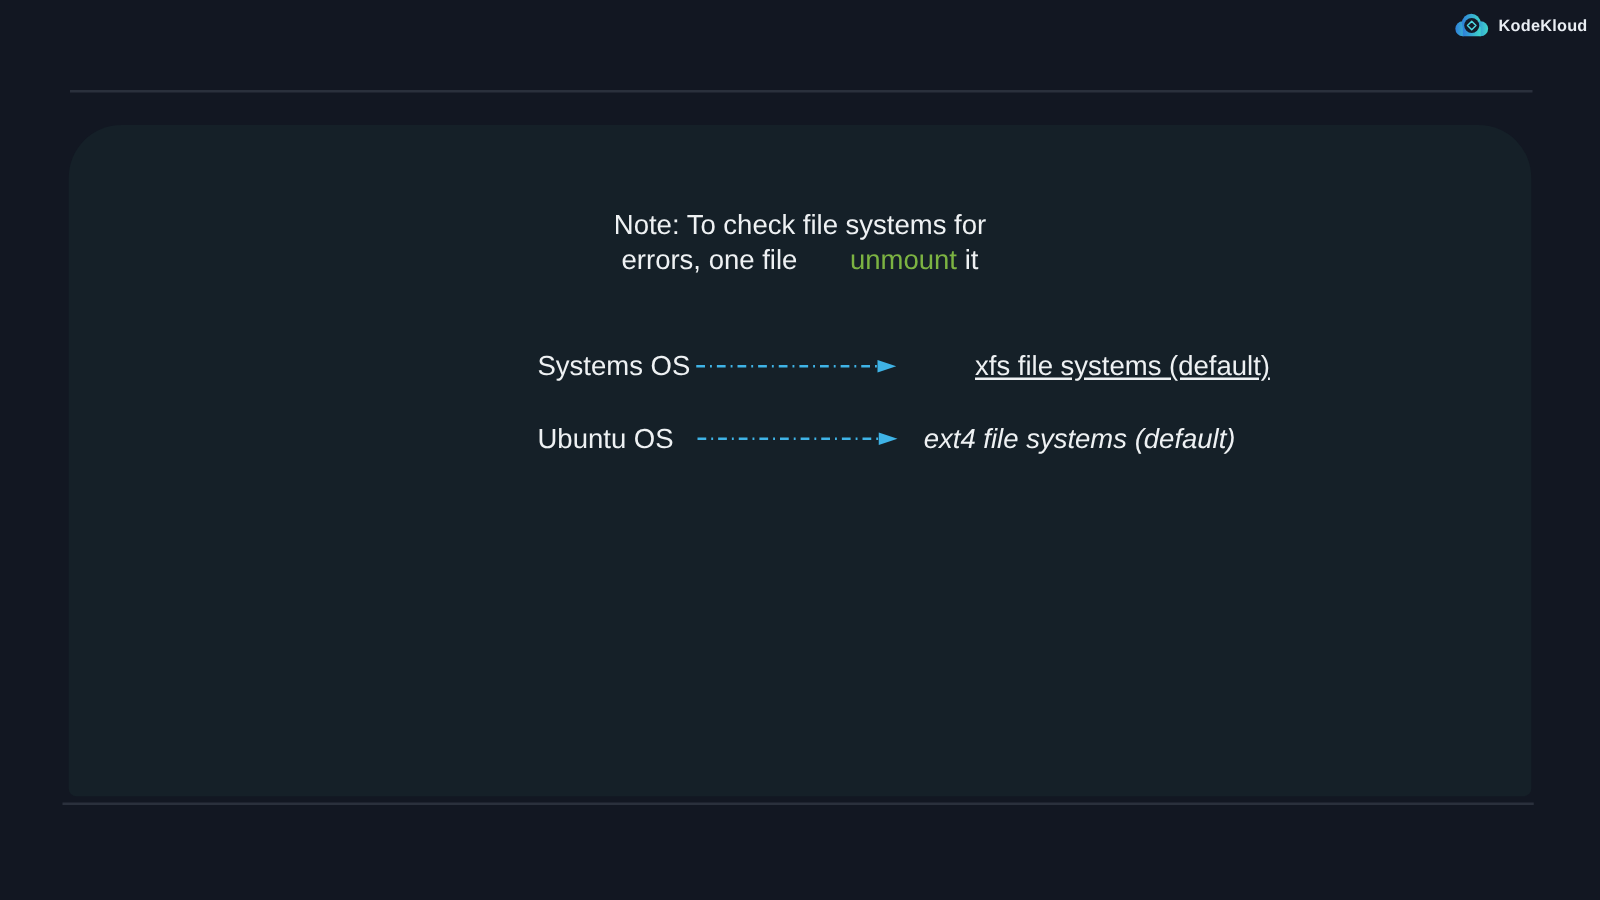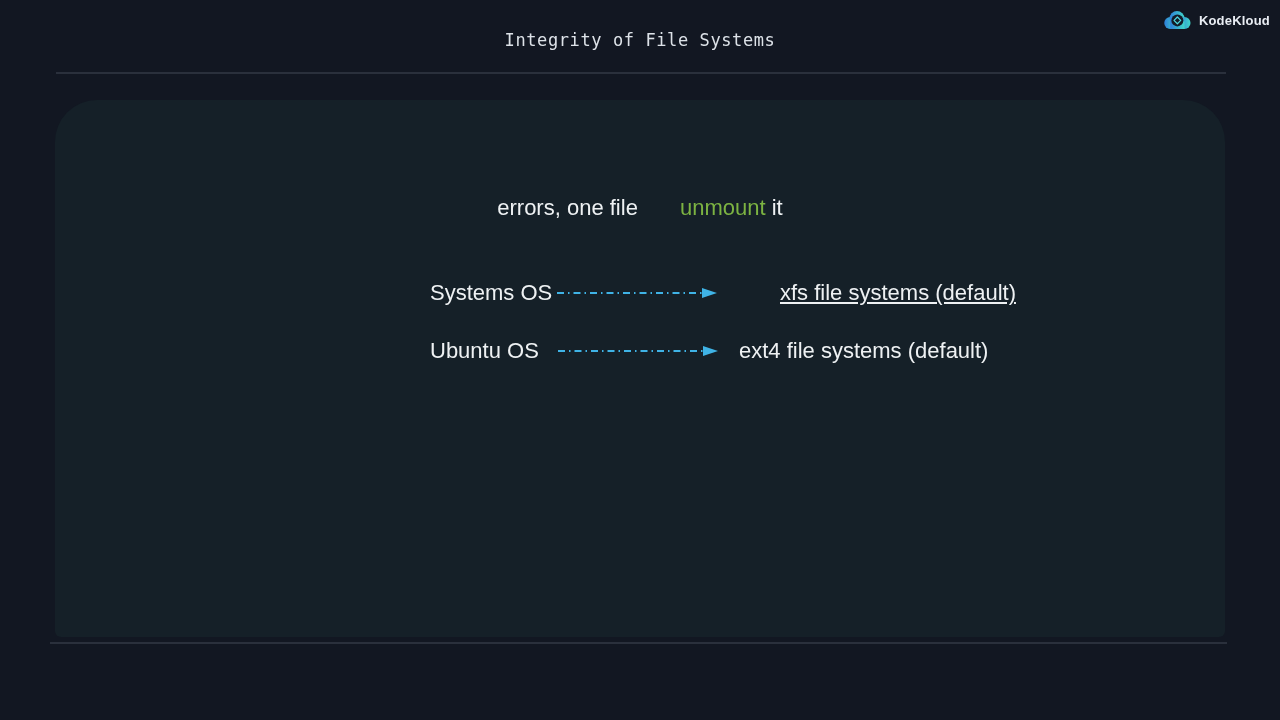--- a/index.html
+++ b/index.html
@@ -83,28 +83,27 @@
     color: var(--arrow-blue);
   }
   .arrow svg { display: block; }
 
   .row1 .os-label { left: 430px; top: 281px; }
   .row1 .arrow    { left: 556px; top: 287px; }
   .row1 .fs-label { left: 780px; top: 281px; text-decoration: underline; }
 
   .row2 .os-label { left: 430px; top: 339px; }
   .row2 .arrow    { left: 557px; top: 345px; }
-  .row2 .fs-label { left: 739px; top: 339px; }
+  .row2 .fs-label { left: 739px; top: 339px; font-style: italic; }
 </style>
 </head>
 <body>
 
 <div class="stage">
 
-  <div class="slide-title">Integrity of File Systems</div>
 
   <div class="brand">
     <span class="brand-icon">
       <svg width="30" height="22" viewBox="0 0 40 28">
         <defs>
           <linearGradient id="cg" x1="0" y1="0" x2="1" y2="0">
             <stop offset="0" stop-color="#2e7fd9"></stop>
             <stop offset="1" stop-color="#3fd6c9"></stop>
           </linearGradient>
         </defs>
@@ -119,21 +118,21 @@
       </svg>
     </span>
     <span class="brand-name">KodeKloud</span>
   </div>
 
   <div class="divider top"></div>
 
   <div class="panel"></div>
 
   <div class="note">
-    <br>
+    <span>Note: To check file systems for</span><br>
     <span>errors, one file </span><span class="hl">unmount</span><span> it</span>
   </div>
 
   <div class="row1">
     <span class="os-label">Systems OS</span>
     <span class="arrow">
       <svg width="162" height="12" viewBox="0 0 162 12">
         <line x1="1" y1="6" x2="146" y2="6" stroke="currentColor" stroke-width="2" stroke-dasharray="7 4 1.5 4"></line>
         <polygon points="146,1 161,6 146,11" fill="currentColor"></polygon>
       </svg>

